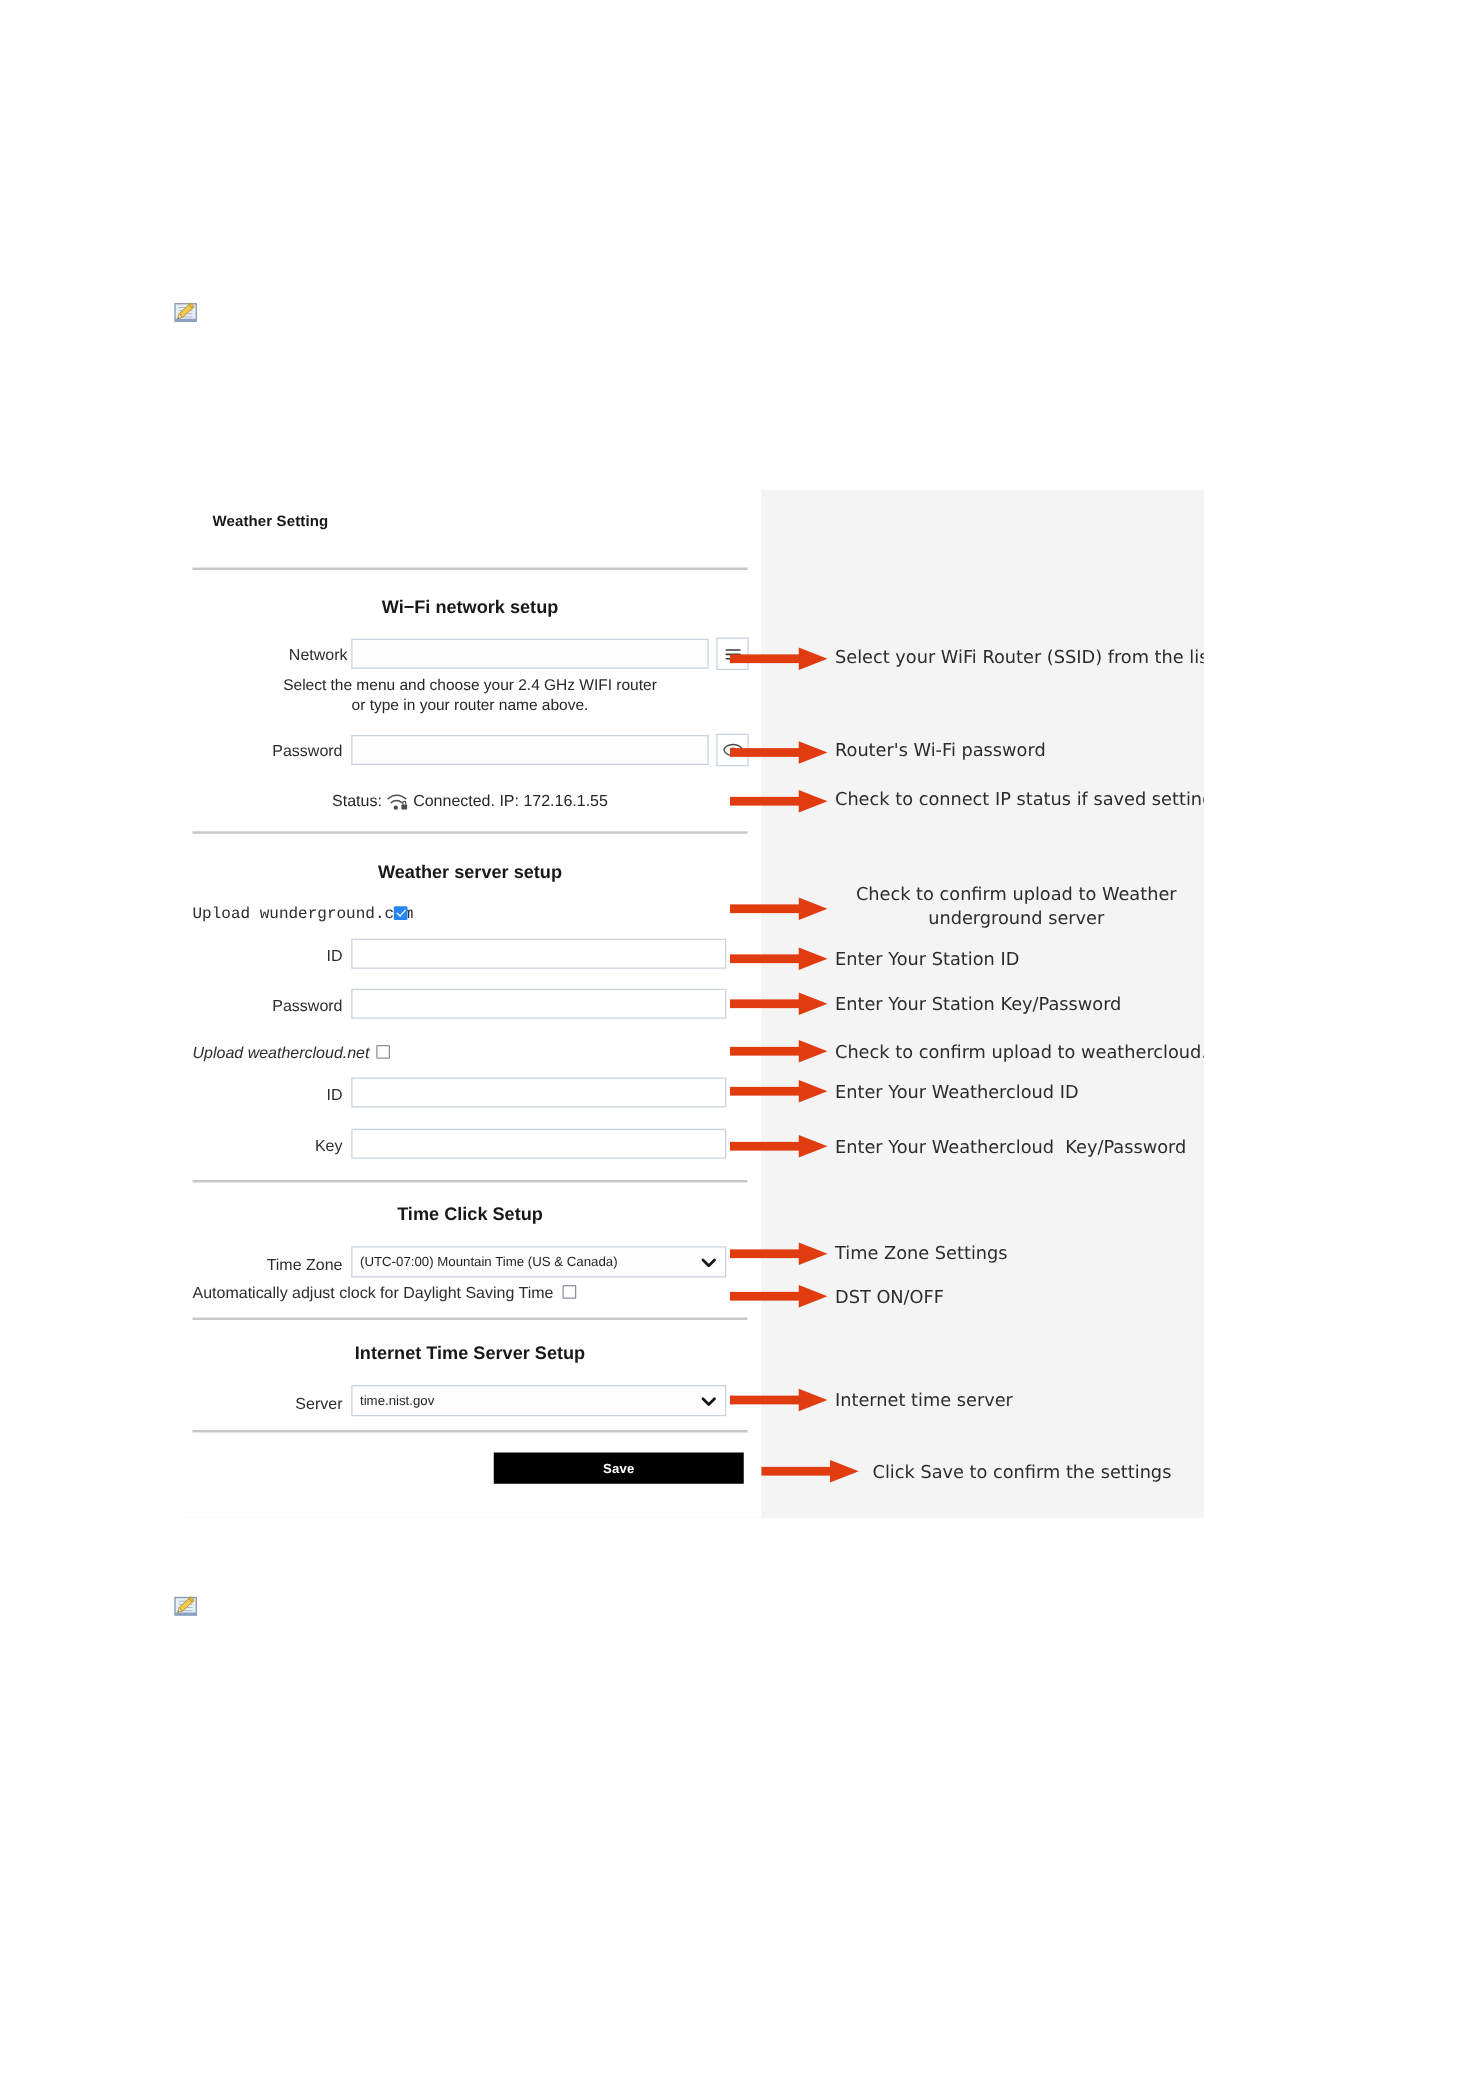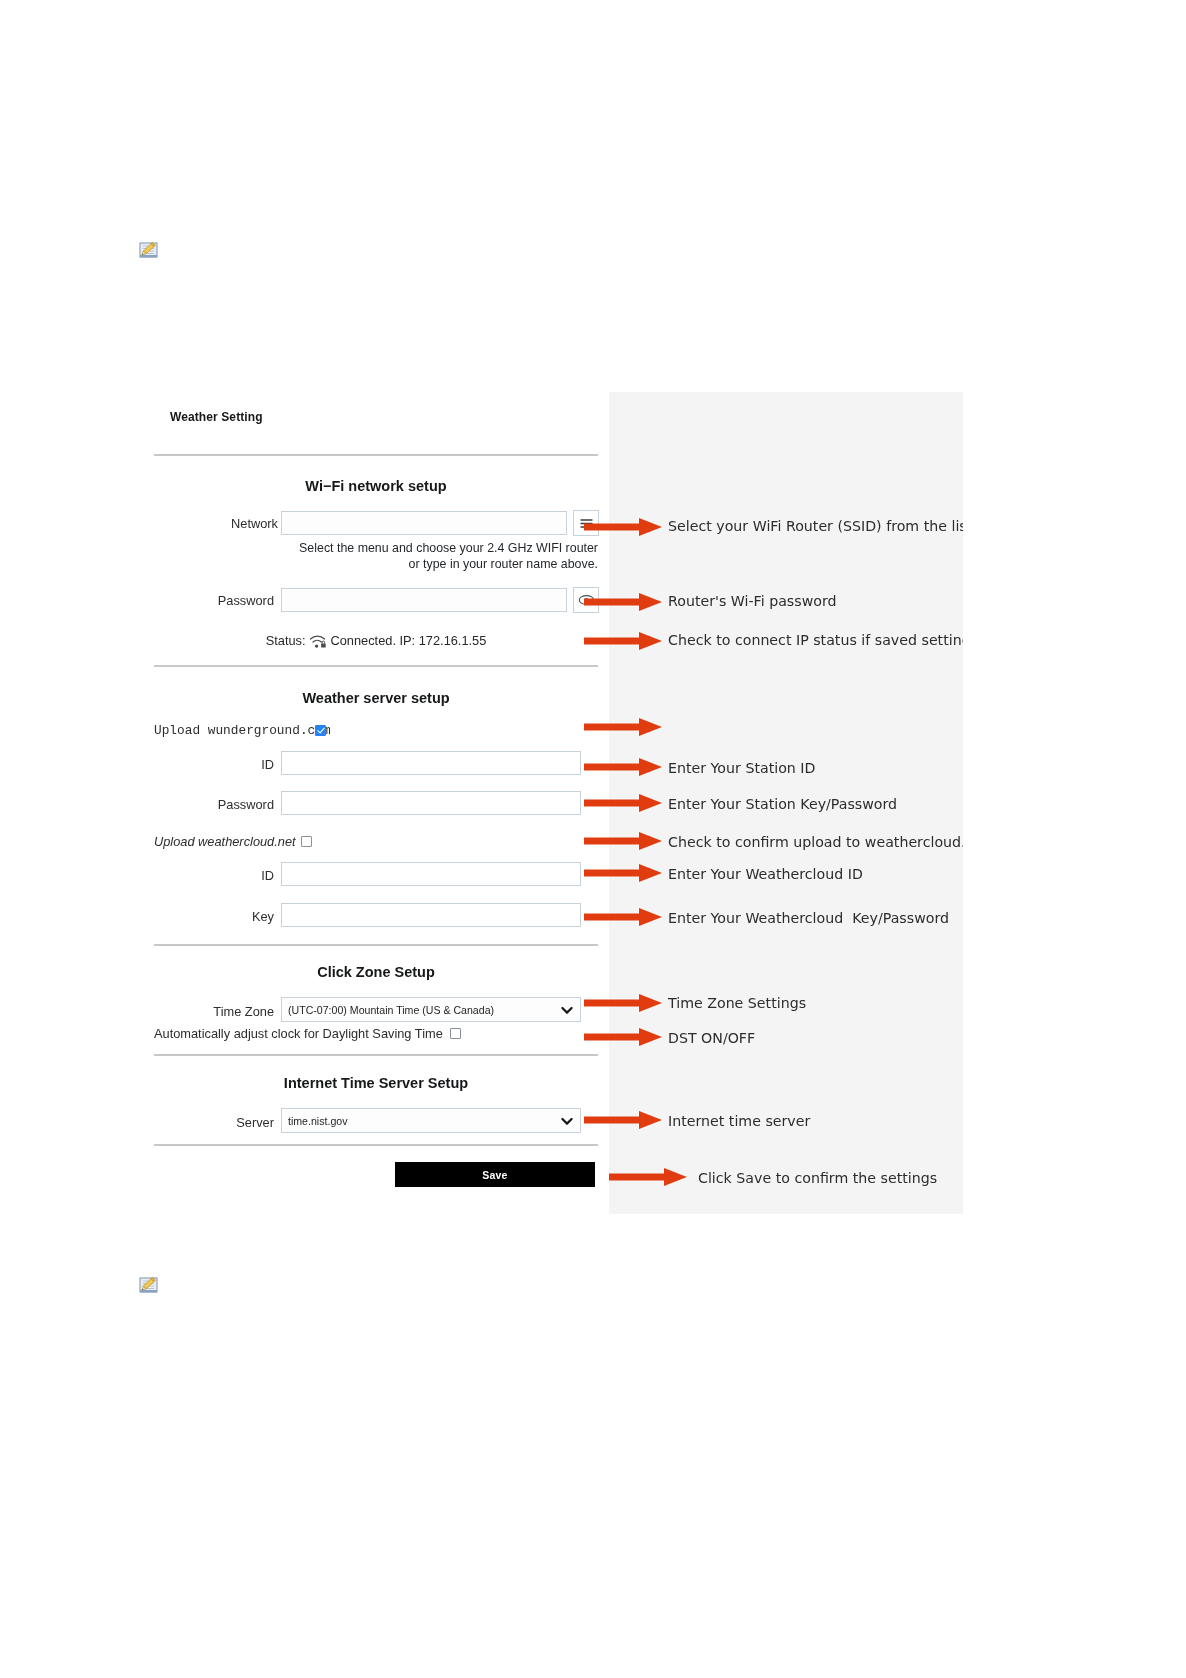--- a/index.html
+++ b/index.html
@@ -246,21 +246,21 @@
     <div class="f-btn" style="left:429px; top:118px;">
       <svg width="15" height="13" viewBox="0 0 15 13" xmlns="http://www.w3.org/2000/svg">
         <g stroke="#3a3d40" stroke-width="1.3" stroke-linecap="round">
           <line x1="2" y1="3" x2="13" y2="3"></line>
           <line x1="2" y1="6.5" x2="13" y2="6.5"></line>
           <line x1="2" y1="10" x2="13" y2="10"></line>
         </g>
       </svg>
     </div>
 
-    <div class="hint" style="top:148px;text-align:right;">
+    <div class="hint" style="top:148px;">
       <span>Select the menu and choose your 2.4 GHz WIFI router</span><br>
       <span>or type in your router name above.</span>
     </div>
 
     <div class="f-label" style="left:40px; top:201px; width:90px;">Password</div>
     <input class="f-input" style="left: 137px; top: 196px; width: 286px;" type="password" value="">
     <div class="f-btn" style="left:429px; top:195px;">
       <svg width="17" height="12" viewBox="0 0 17 12" xmlns="http://www.w3.org/2000/svg">
         <ellipse cx="8.5" cy="6" rx="7.2" ry="4.4" fill="none" stroke="#4a4d50" stroke-width="1.1"></ellipse>
         <circle cx="8.5" cy="6" r="2" fill="#4a4d50"></circle>
@@ -296,21 +296,21 @@
     <div class="chk" style="left:157px; top:444px;"></div>
 
     <div class="f-label" style="left:40px; top:476px; width:90px;">ID</div>
     <input class="f-input filled" style="left: 137px; top: 470px; width: 300px;" type="text" value="">
 
     <div class="f-label" style="left:40px; top:517px; width:90px;">Key</div>
     <input class="f-input filled" style="left: 137px; top: 511px; width: 300px;" type="text" value="">
 
     <div class="rule" style="top:552px;"></div>
 
-    <div class="section-head" style="top:572px;">Click Zone Setup</div>
+    <div class="section-head" style="top:572px;">Time Click Setup</div>
 
     <div class="f-label" style="left:20px; top:612px; width:110px;">Time Zone</div>
     <div class="sel" style="left:137px; top:605px; width:300px;">
       <span class="val">(UTC-07:00) Mountain Time (US &amp; Canada)</span>
       <span class="caret">
         <svg width="14" height="14" viewBox="0 0 14 14" xmlns="http://www.w3.org/2000/svg">
           <path d="M2.4 5 L7 9.6 L11.6 5" fill="none" stroke="#15181b" stroke-width="2.2" stroke-linecap="round" stroke-linejoin="round"></path>
         </svg>
       </span>
     </div>
@@ -438,20 +438,21 @@
         <g fill="#e03c10">
           <rect x="0" y="7.5" width="60" height="7"></rect>
           <polygon points="55,2 78,11 55,20"></polygon>
         </g>
       </svg>
   </div>
 
   <div class="note" style="left:524px; top:125px;">Select your WiFi Router (SSID) from the list</div>
   <div class="note" style="left:524px; top:200px;">Router's Wi-Fi password</div>
   <div class="note" style="left:524px; top:239px;">Check to connect IP status if saved setting</div>
+  <div class="note center" style="left:524px; top:315px; width:290px;">Check to confirm upload to Weather underground server</div>
   <div class="note" style="left:524px; top:367px;">Enter Your Station ID</div>
   <div class="note" style="left:524px; top:403px;">Enter Your Station Key/Password</div>
   <div class="note" style="left:524px; top:441px;">Check to confirm upload to weathercloud.net</div>
   <div class="note" style="left:524px; top:473px;">Enter Your Weathercloud ID</div>
   <div class="note" style="left:524px; top:517px;">Enter Your Weathercloud  Key/Password</div>
   <div class="note" style="left:524px; top:602px;">Time Zone Settings</div>
   <div class="note" style="left:524px; top:637px;">DST ON/OFF</div>
   <div class="note" style="left:524px; top:720px;">Internet time server</div>
   <div class="note" style="left:554px; top:777px;">Click Save to confirm the settings</div>
 </div>

